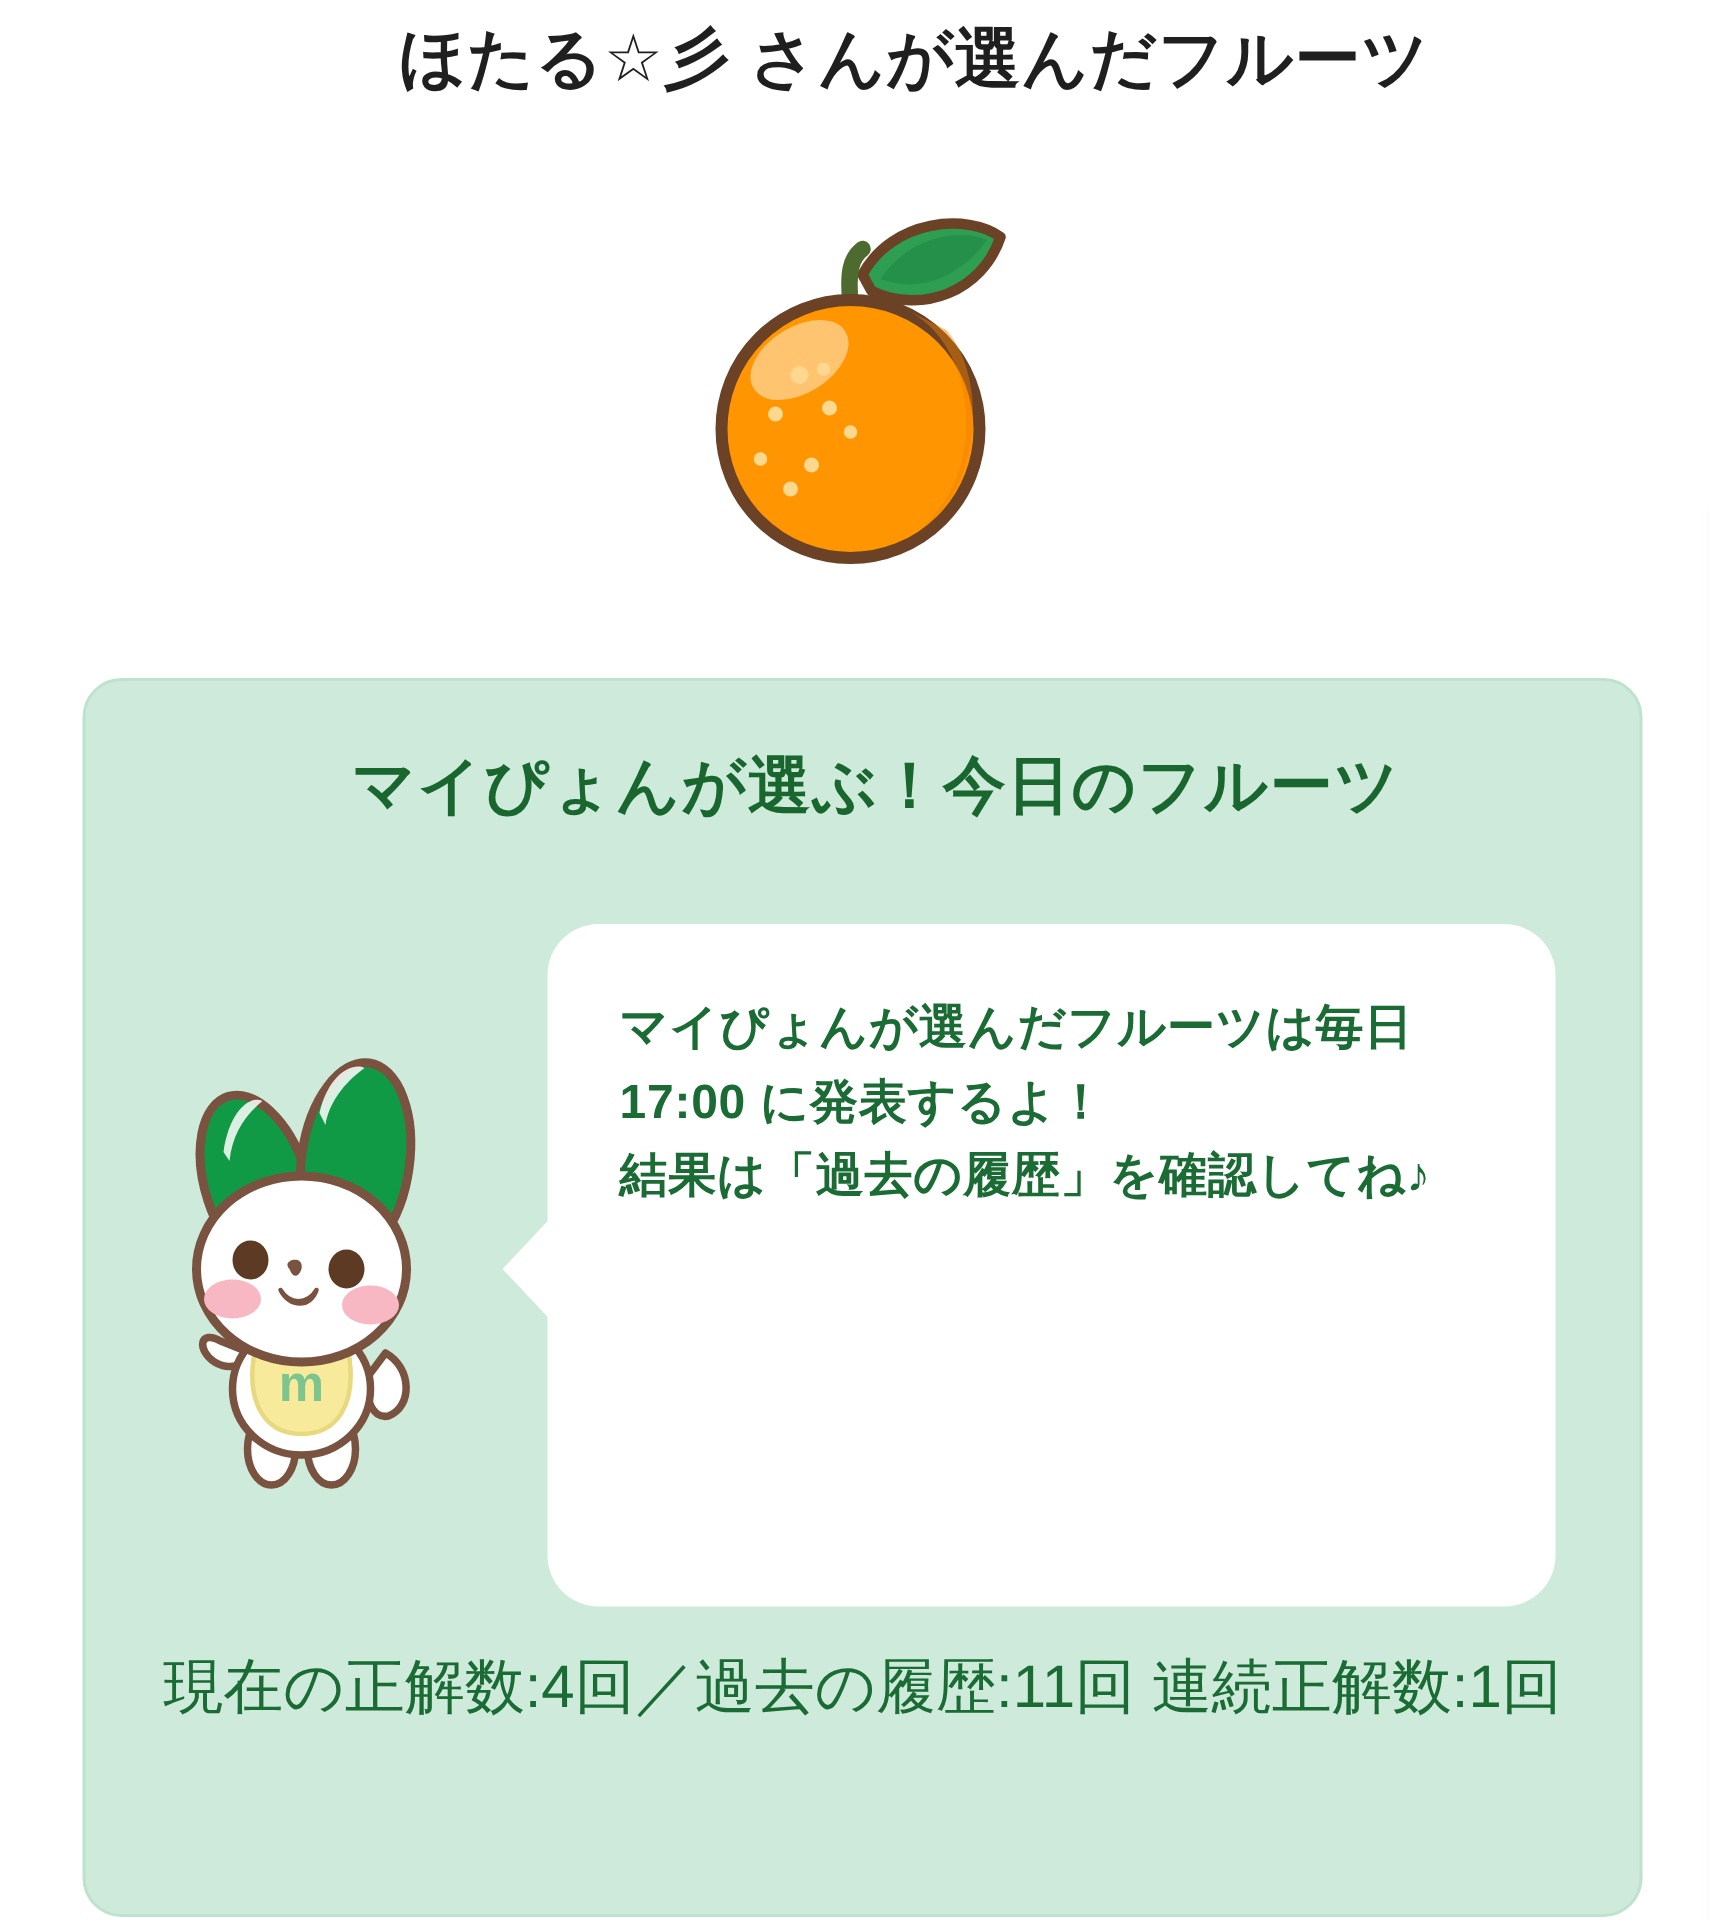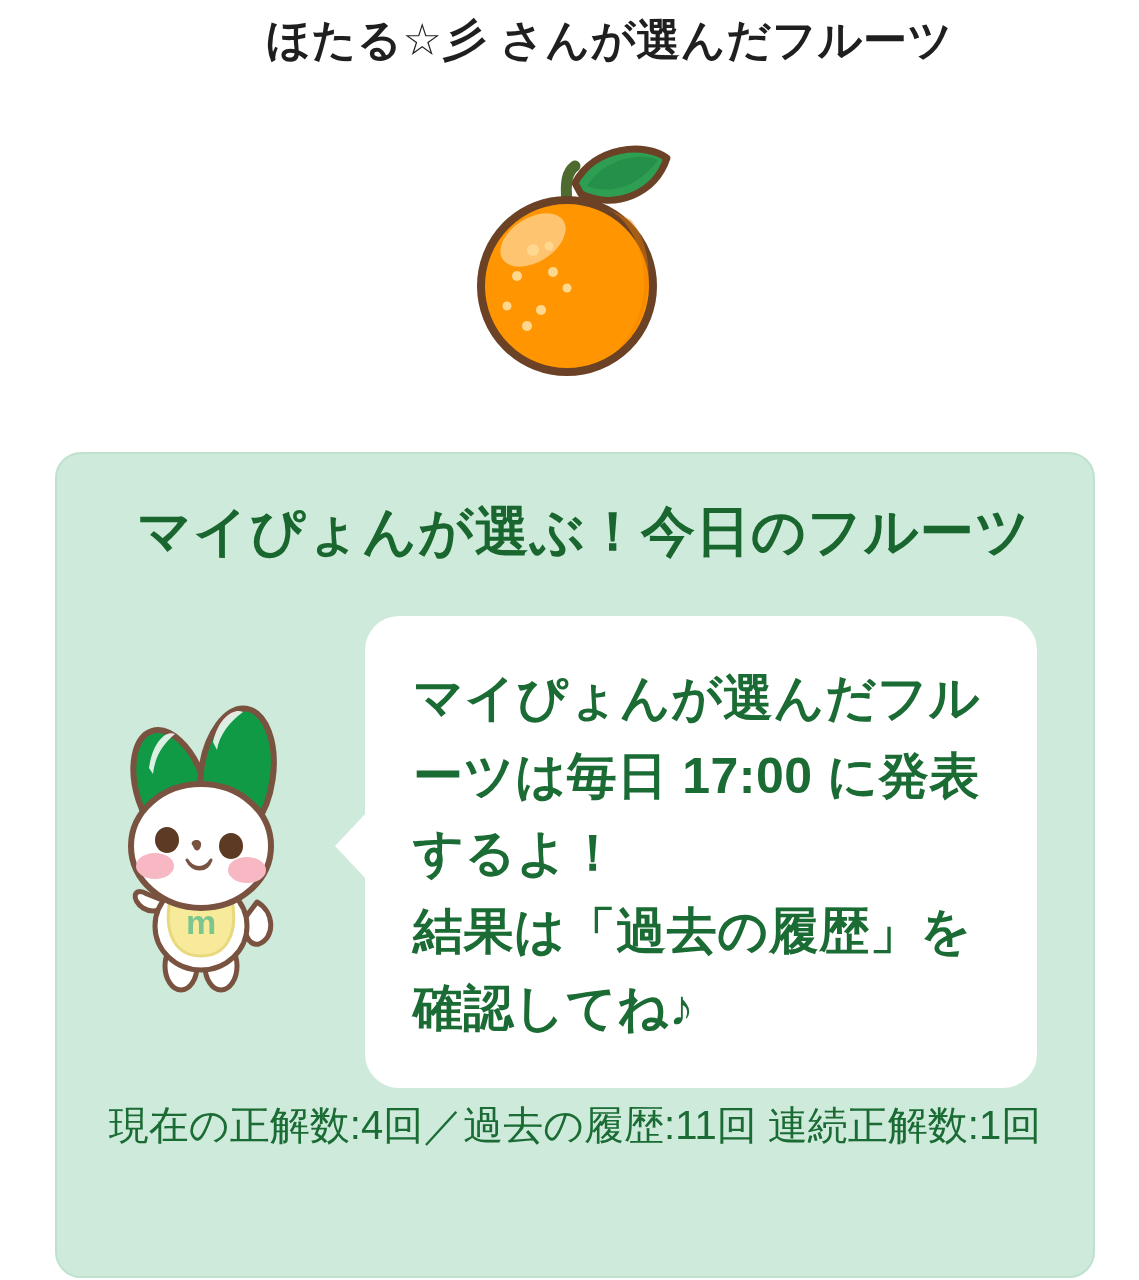--- a/index.html
+++ b/index.html
@@ -61,21 +61,21 @@
     border: 2px solid #bfe2cf;
     border-radius: 26px;
   }
 
   .card-title {
     position: absolute;
     top: 42px;
     left: 0;
     width: 100%;
     text-align: center;
-    font-size: 54px;
+    font-size: 42px;
     font-weight: bold;
     color: #19662f;
     letter-spacing: 1px;
     white-space: nowrap;
     padding-left: 18px;
   }
 
   
   .mascot {
     position: absolute;
@@ -101,21 +101,21 @@
     position: absolute;
     left: -30px;
     top: 196px;
     width: 0;
     height: 0;
     border-top: 34px solid transparent;
     border-bottom: 34px solid transparent;
     border-right: 32px solid #ffffff;
   }
   .bubble-text {
-    font-size: 50px;
+    font-size: 32px;
     font-weight: bold;
     line-height: 1.55;
     color: #1a6b34;
     white-space: pre-line;
     letter-spacing: 0.5px;
   }
 
   
   .stats {
     position: absolute;

